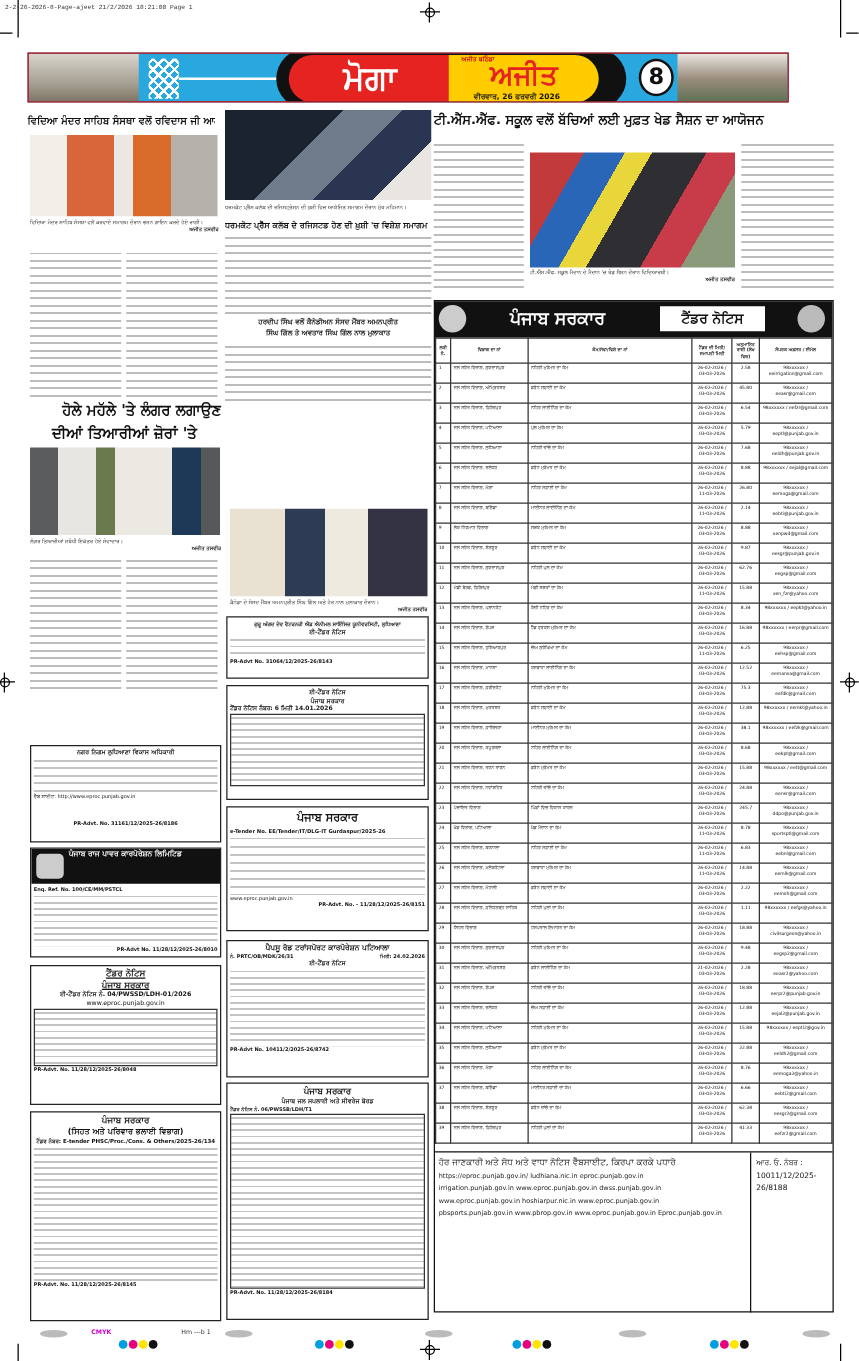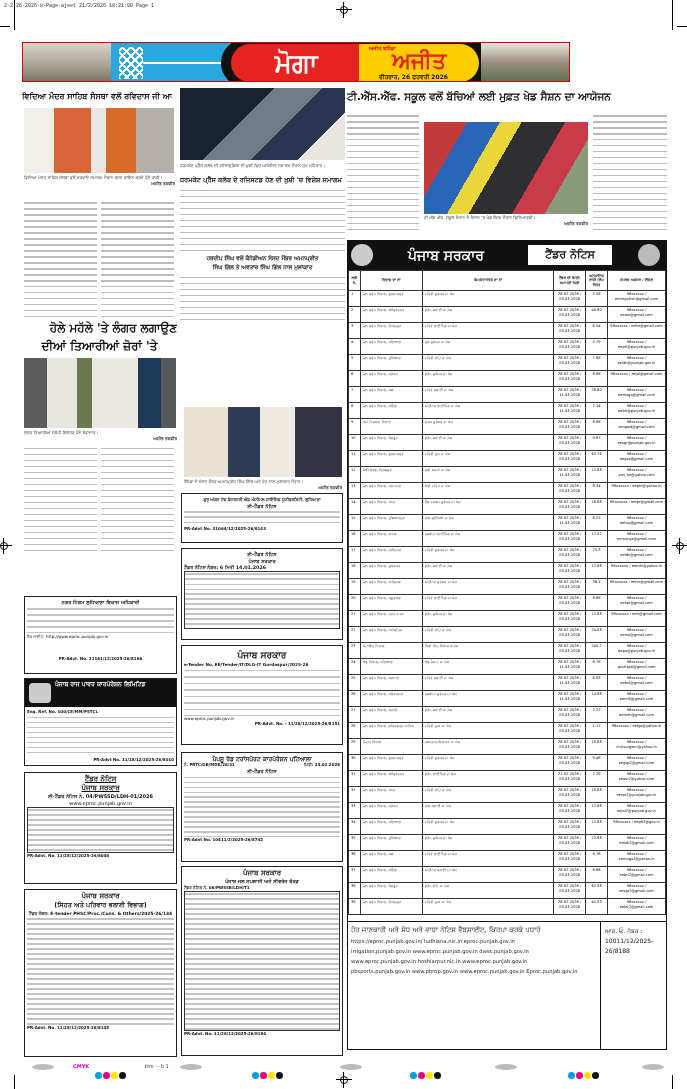--- a/index.html
+++ b/index.html
@@ -4,21 +4,21 @@
 <style>
 *{box-sizing:border-box;margin:0;padding:0}
 body{width:687px;height:1089px;background:#fff;font-family:"DejaVu Sans",sans-serif;color:#111;position:relative;overflow:hidden}
 .crop{position:absolute;background:#000}
 .slug{position:absolute;left:4px;top:3px;font-size:5px;color:#333;font-family:"Liberation Mono",monospace}
 .regmark{position:absolute;width:16px;height:16px}
 .regmark:before{content:"";position:absolute;left:7px;top:0;width:1px;height:16px;background:#000}
 .regmark:after{content:"";position:absolute;left:0;top:7px;width:16px;height:1px;background:#000}
 .regmark span{position:absolute;left:4px;top:4px;width:8px;height:8px;border:1px solid #000;border-radius:50%}
 
-.mast{position:absolute;left:22px;top:42px;width:548px;height:40px;border:1px solid #c00;background:#29a8e0;overflow:hidden}
+.mast{position:absolute;left:22px;top:42px;width:609px;height:40px;border:1px solid #c00;background:#29a8e0;overflow:hidden}
 .mast .photoL{position:absolute;left:0;top:0;width:88px;height:40px;background:linear-gradient(#d8d5cc,#a59f92 60%,#7a6f60)}
 .mast .photoR{position:absolute;right:0;top:0;width:88px;height:40px;background:linear-gradient(#e9e6e0,#9a8c7c 50%,#5a6f50)}
 .mast .diamonds{position:absolute;top:4px;width:24px;height:32px;background:repeating-linear-gradient(45deg,#fff 0 2px,transparent 2px 6px),repeating-linear-gradient(-45deg,#fff 0 2px,transparent 2px 6px)}
 .mast .lineW{position:absolute;top:19px;height:2px;background:#fff}
 .oval{position:absolute;left:198px;top:-4px;width:280px;height:48px;border-radius:24px;background:#111}
 .oval .red{position:absolute;left:10px;top:5px;width:130px;height:38px;background:#e52421;border-radius:19px 0 0 19px;color:#fff;font-size:26px;font-weight:bold;text-align:center;line-height:38px}
 .oval .yel{position:absolute;left:138px;top:5px;width:120px;height:38px;background:#ffcc00;border-radius:0 19px 19px 0;text-align:center}
 .oval .yel .small{font-size:5px;color:#c00;font-weight:bold;position:absolute;left:10px;top:1px}
 .oval .yel .name{font-size:22px;color:#e52421;font-weight:bold;line-height:28px;display:block;margin-top:3px}
 .oval .yel .date{font-size:6px;color:#111;font-weight:bold;position:absolute;left:20px;bottom:1px}

